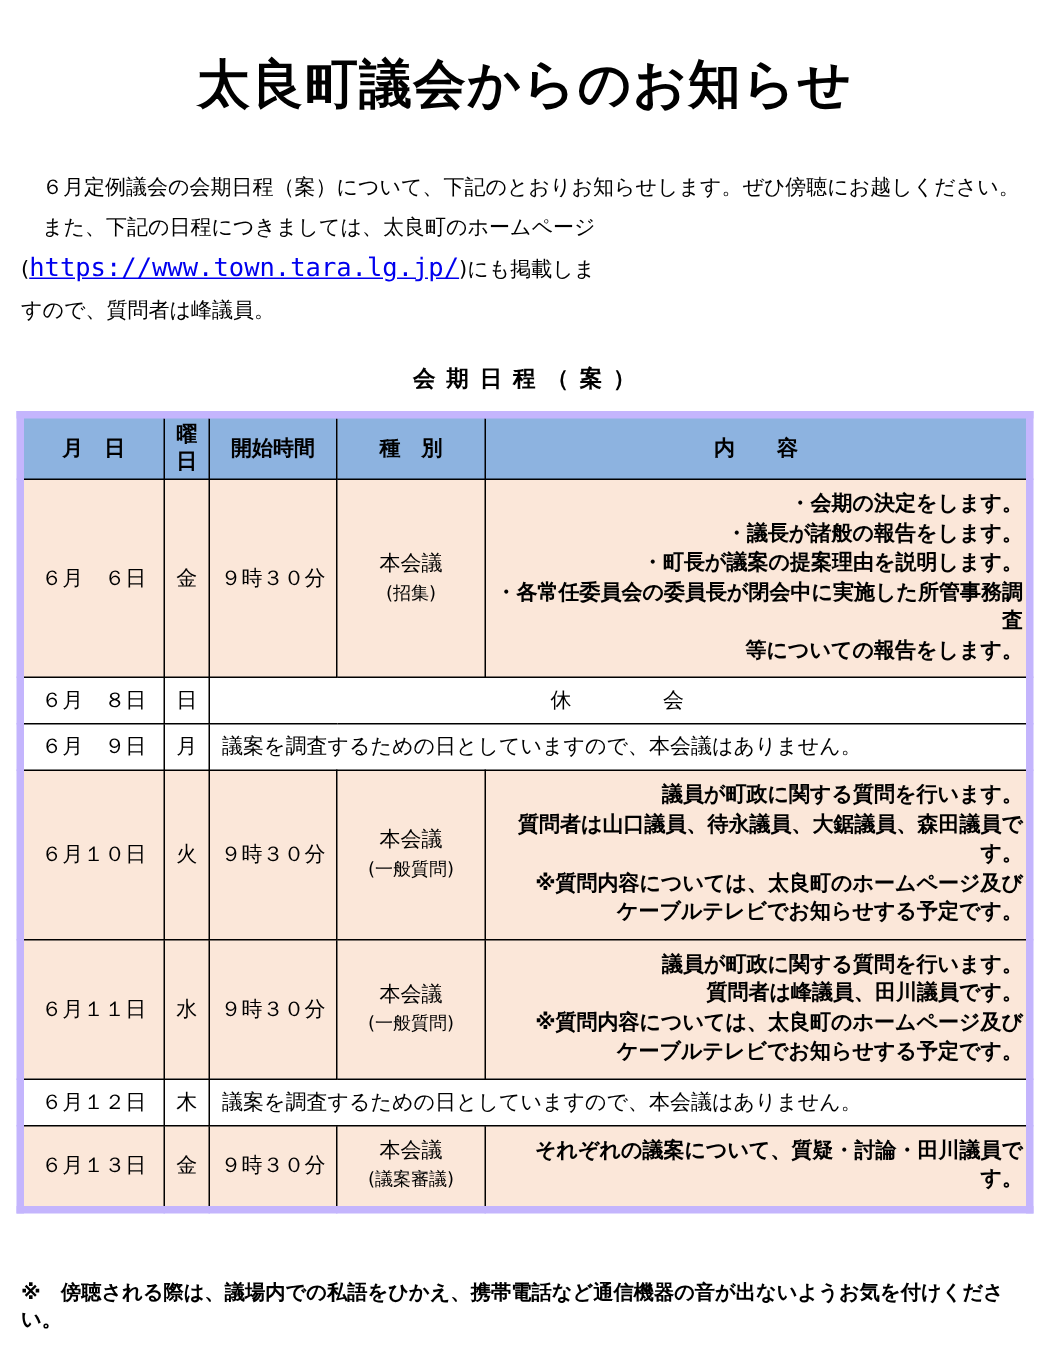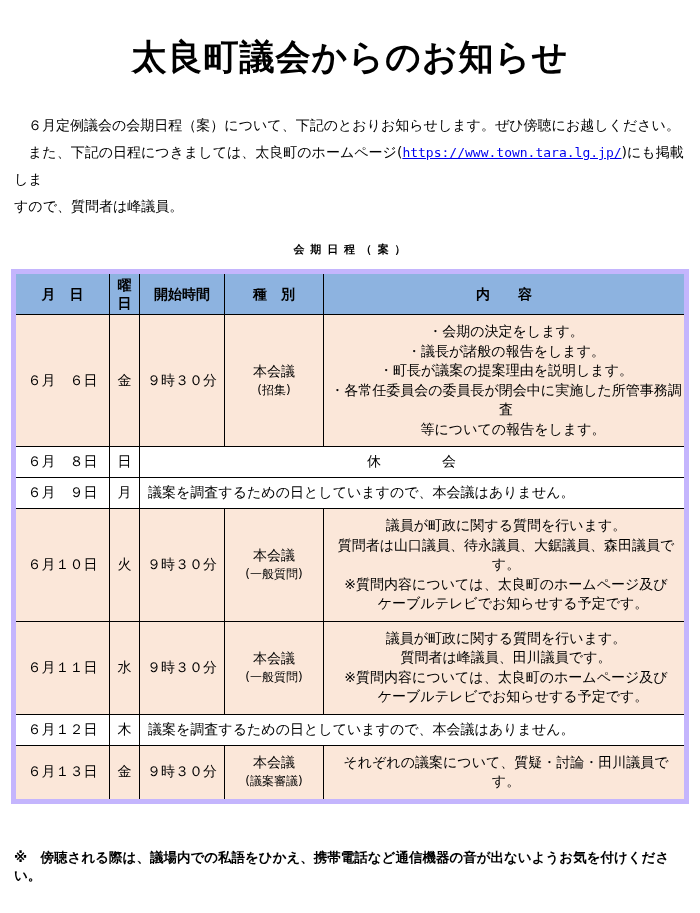--- a/index.html
+++ b/index.html
@@ -24,27 +24,27 @@
 
   .intro {
     margin: 36px 14px 0 14px;
     font-size: 14px;
     line-height: 27px;
   }
   .intro p { margin: 0; text-indent: 14px; }
   .homepage-link {
     color: #0000EE;
     font-family: "DejaVu Sans Mono", monospace;
-    font-size: 13px;
+    font-size: 17px;
   }
 
   .section-title {
     margin: 22px 0 12px 0;
     text-align: center;
-    font-size: 11px;
+    font-size: 15px;
     font-weight: bold;
     letter-spacing: 1px;
   }
 
   table.schedule {
     border-collapse: collapse;
     table-layout: fixed;
     width: 673px;
     margin: 0 auto;
     border: 5px solid #c4b5fd;
@@ -63,24 +63,25 @@
     text-align: center;
   }
   tr.session { background: #FBE7D9; }
   td.c-date, td.c-day, td.c-time, td.c-type {
     text-align: center;
     padding: 2px 1px;
   }
   td.c-type { line-height: 19px; }
   .type-sub { display: block; font-size: 12px; }
   td.c-content {
-    text-align: center;
+    text-align: right;
     padding: 7px 2px 7px 6px;
     line-height: 19.5px;
     white-space: pre-line;
+    font-weight: bold;
   }
   td.merged-center {
     text-align: center;
     letter-spacing: 1px;
   }
   td.merged-left {
     text-align: left;
     padding-left: 8px;
   }
   tr.short td { height: 31px; }

